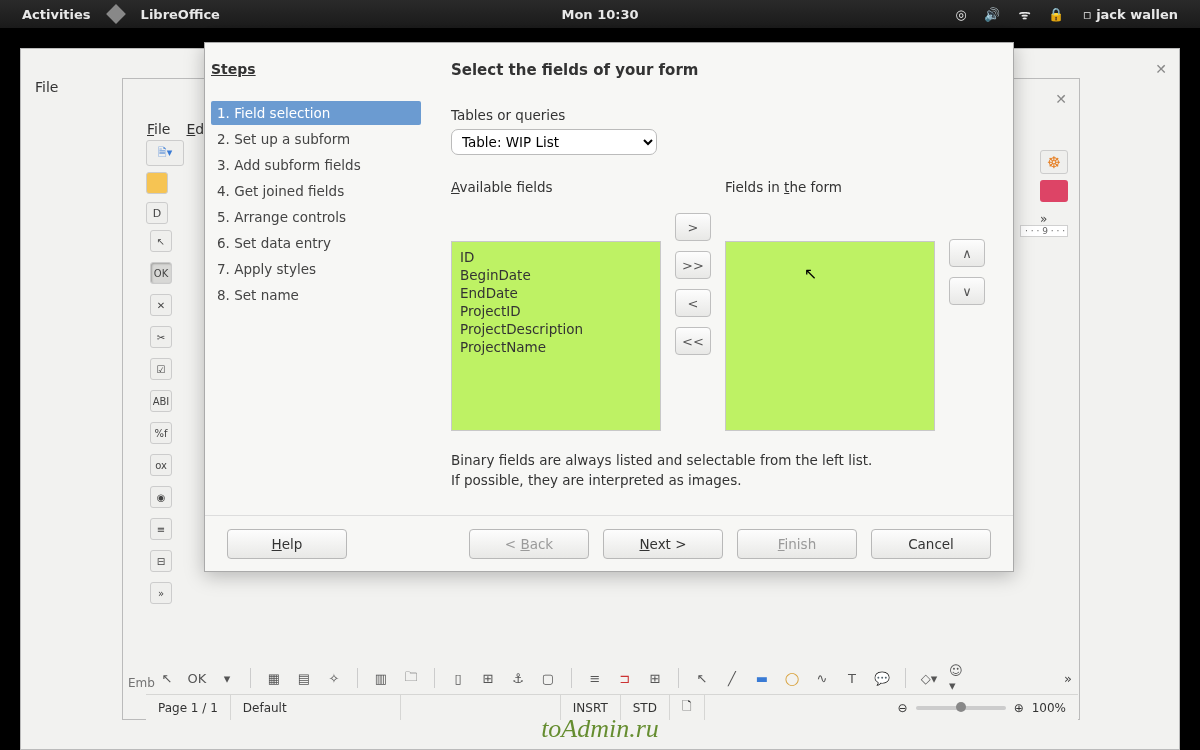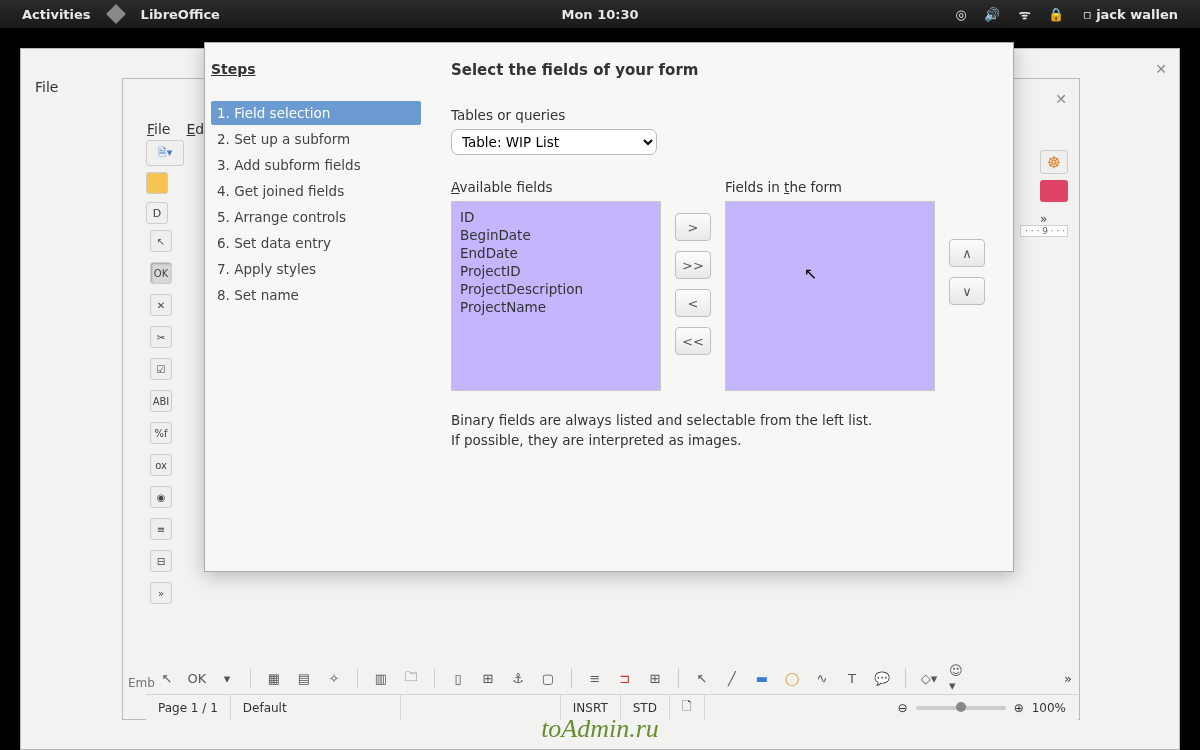--- a/index.html
+++ b/index.html
@@ -37,21 +37,21 @@
 .dialog .steps h4 { font-size: 14px; text-decoration: underline; margin-bottom: 24px; color: #333; }
 .dialog .steps .step { font-size: 13.5px; color: #444; padding: 4px 6px; margin-bottom: 2px; cursor: default; }
 .dialog .steps .step.active { background: #6b9bd1; color: #fff; border-radius: 2px; }
 .dialog .main { flex: 1; padding: 18px 24px 10px 20px; }
 .dialog .main h3 { font-size: 15px; font-weight: bold; color: #333; margin-bottom: 28px; }
 .dialog .main .lbl { font-size: 13.5px; color: #333; margin-bottom: 6px; }
 .dialog .main .underline { text-decoration: underline; }
 .dialog select { width: 206px; height: 26px; font-size: 13.5px; background: #fff; border: 1px solid #bbb; border-radius: 7px; padding: 0 6px; }
 .dialog .fields-row { display: flex; gap: 14px; margin-top: 24px; }
 .dialog .fieldcol { display: flex; flex-direction: column; }
-.dialog .listbox { width: 210px; height: 190px; background: #c4b5fd; border: 1px solid #c8c8c8; padding: 6px 8px; font-size: 13.5px; color: #333; overflow: auto; }
+.dialog .listbox { width: 210px; height: 190px; background: #bef264; border: 1px solid #c8c8c8; padding: 6px 8px; font-size: 13.5px; color: #333; overflow: auto; margin-top: 40px; }
 .dialog .listbox .item { padding: 1px 0; }
 .dialog .movebtns { display: flex; flex-direction: column; gap: 10px; justify-content: flex-start; padding-top: 34px; }
 .dialog .movebtns button, .dialog .orderbtns button { width: 36px; height: 28px; background: linear-gradient(#fdfdfd,#e8e8e6); border: 1px solid #bfbfbf; border-radius: 4px; font-size: 13px; color: #555; cursor: pointer; }
 .dialog .orderbtns { display: flex; flex-direction: column; gap: 10px; justify-content: flex-start; padding-top: 60px; }
 .dialog .hint { font-size: 13.5px; color: #333; margin-top: 20px; line-height: 1.45; }
 .dialog .footer { height: 56px; border-top: 1px solid #ddd; display: flex; align-items: center; padding: 0 22px; gap: 14px; }
 .dialog .footer .spacer { flex: 1; }
 .dialog .footer button { min-width: 120px; height: 30px; background: linear-gradient(#fdfdfd,#e8e8e6); border: 1px solid #b8b8b8; border-radius: 4px; font-size: 13.5px; color: #333; cursor: pointer; }
 .dialog .footer button.disabled { color: #9a9a9a; }
 .dialog .footer button .u { text-decoration: underline; }
@@ -181,20 +181,28 @@
           <button>∧</button>
           <button>∨</button>
         </div>
       </div>
       <div class="hint">
         <div>Binary fields are always listed and selectable from the left list.</div>
         <div>If possible, they are interpreted as images.</div>
       </div>
     </div>
   </div>
+  <div class="footer">
+    <button><span class="u">H</span>elp</button>
+    <div class="spacer"></div>
+    <button class="disabled">&lt; <span class="u">B</span>ack</button>
+    <button><span class="u">N</span>ext &gt;</button>
+    <button class="disabled"><span class="u">F</span>inish</button>
+    <button>Cancel</button>
+  </div>
 </div>
 
 <div class="cursor" style="left:804px; top:264px;">↖</div>
 
 <div class="bottombar">
   <div class="tb">↖</div>
   <div class="tb">OK</div>
   <div class="tb">▾</div>
   <div class="sep"></div>
   <div class="tb">▦</div>

